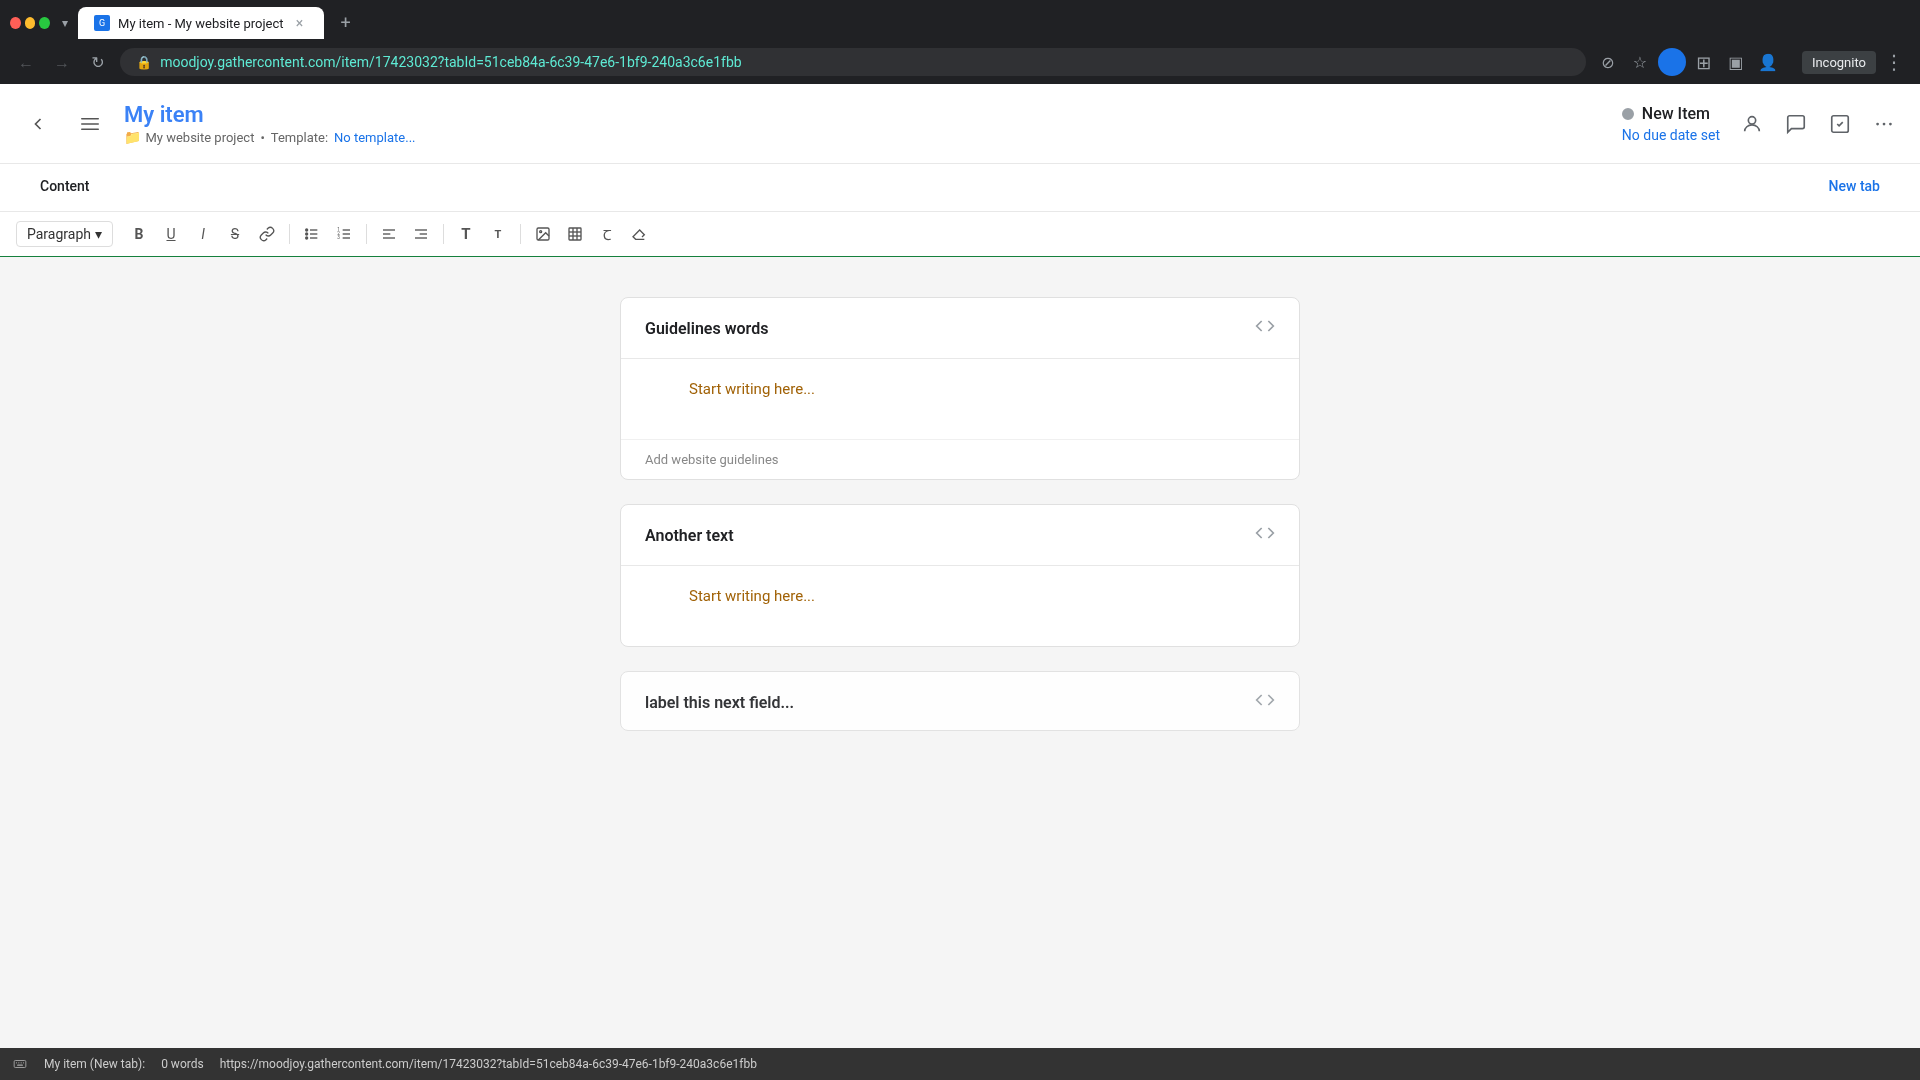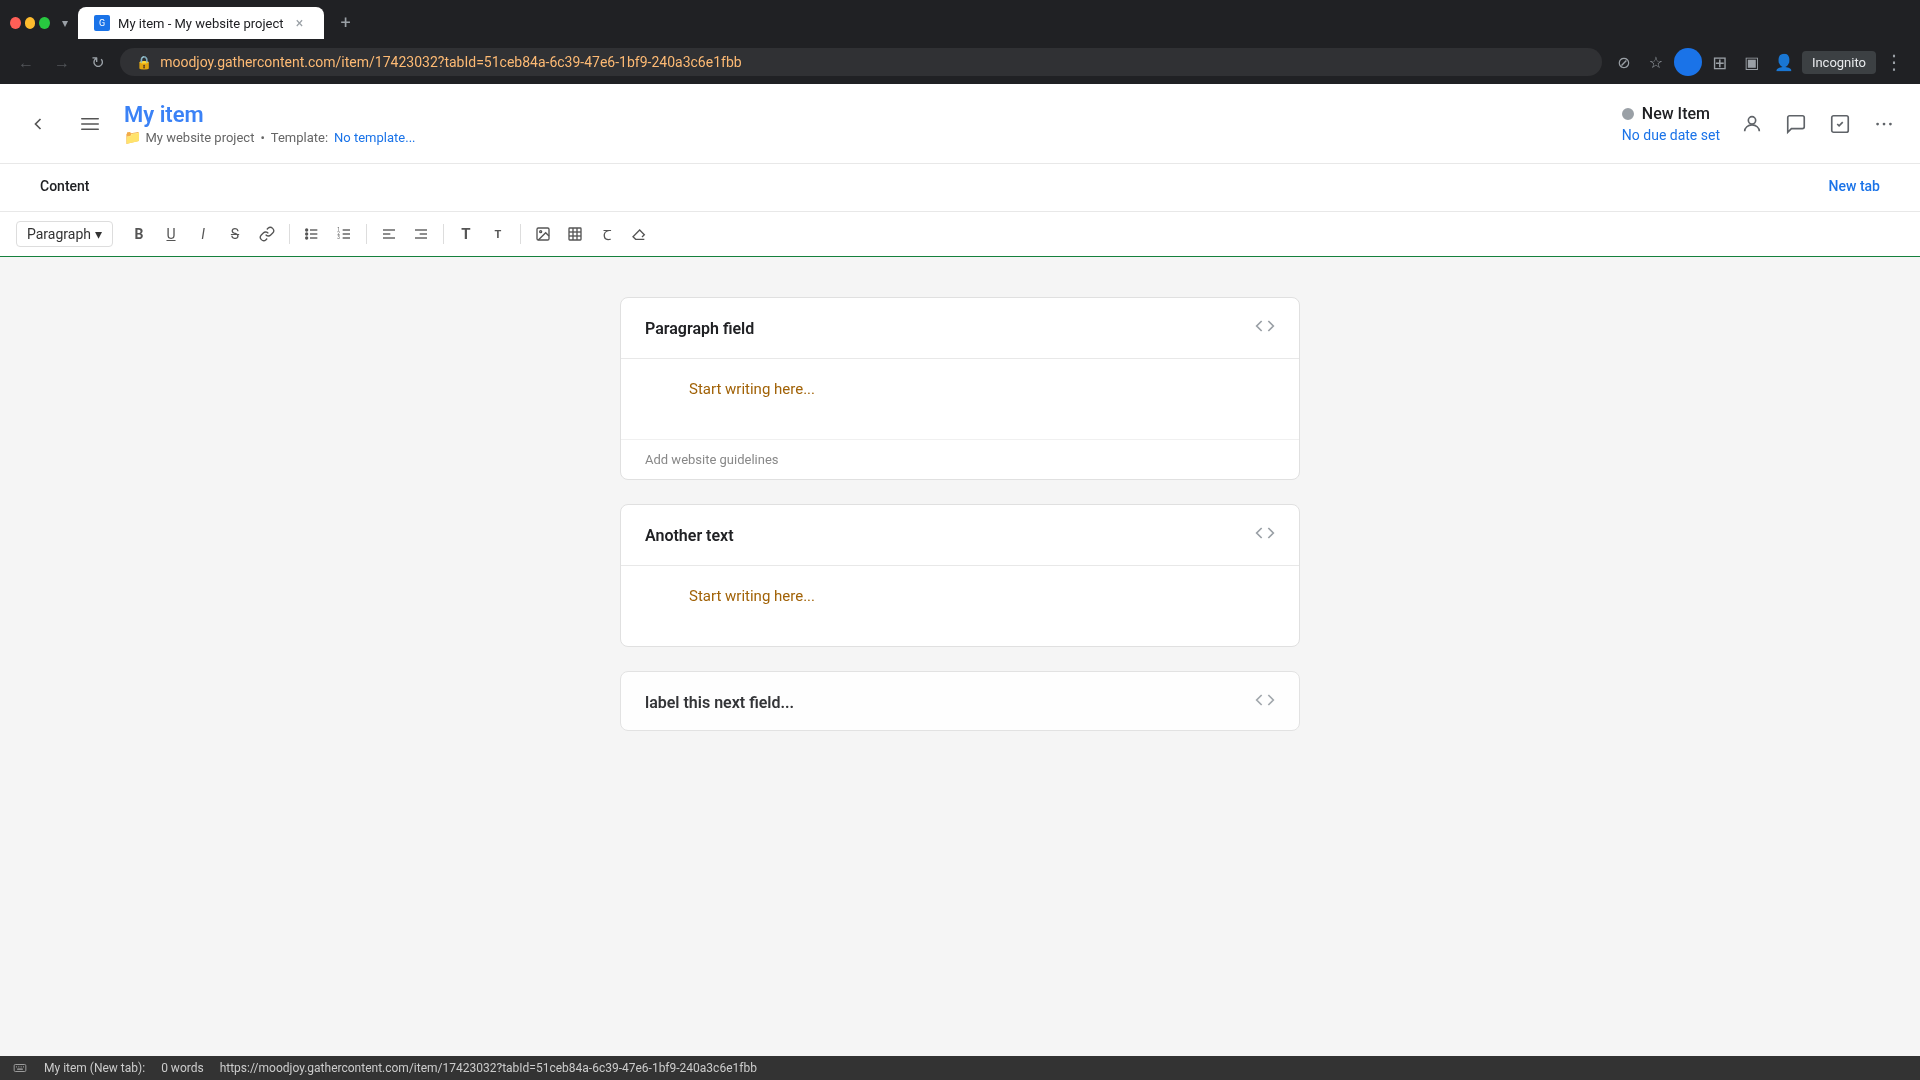--- a/index.html
+++ b/index.html
@@ -88,21 +88,21 @@
       display: flex;
       align-items: center;
       gap: 8px;
       cursor: text;
     }
     .address-lock {
       color: #9aa0a6;
       font-size: 13px;
     }
     .address-text {
-      color: #fdba74;
+      color: #5eead4;
       font-size: 14px;
     }
     .nav-right-icons {
       display: flex;
       align-items: center;
       gap: 4px;
     }
     .nav-icon {
       width: 28px; height: 28px;
       display: flex; align-items: center; justify-content: center;
@@ -343,21 +343,21 @@
       font-size: 13px;
       color: #888;
     }
 
     
     .status-bar {
       height: 24px;
       background: #333;
       display: flex;
       align-items: center;
-      padding: 8px 12px;
+      padding: 16px 12px;
       gap: 16px;
       position: fixed;
       bottom: 0;
       left: 0;
       right: 0;
     }
     .status-bar-icon {
       width: 16px; height: 16px;
       background: #555;
       border-radius: 2px;
@@ -413,21 +413,21 @@
       <span class="address-lock">🔒</span>
       <span class="address-text">moodjoy.gathercontent.com/item/17423032?tabId=51ceb84a-6c39-47e6-1bf9-240a3c6e1fbb</span>
     </div>
     <div class="nav-right-icons">
       <div class="nav-icon">⊘</div>
       <div class="nav-icon">☆</div>
       <div class="profile-circle" style="background:#1a73e8;color:white;font-size:13px;width:28px;height:28px;border-radius:50%;display:flex;align-items:center;justify-content:center;"></div>
       <div class="nav-icon" style="font-size:18px;">⊞</div>
       <div class="nav-icon">▣</div>
       <div class="nav-icon">👤</div>
-      <div style="display:flex;align-items:center;gap:4px;padding:4px 10px;background:#3c4043;border-radius:4px;cursor:pointer;">
+      <div style="display:flex;align-items:center;gap:4px;padding:4px 10px;background:#3c4043;border-radius:4px;cursor:pointer;margin-left:16px;">
         <span style="color:#e8eaed;font-size:13px;">Incognito</span>
       </div>
       <div class="nav-icon" style="font-size:20px;">⋮</div>
     </div>
   </div>
 </div>
 
 <div class="app-container">
 
   <div class="app-header">
@@ -574,21 +574,21 @@
         <path d="M20 20H7L3 16l10-10 7 7-3.5 3.5"></path>
       </svg>
     </div>
   </div>
 
   <div class="main-content">
     <div class="content-inner">
 
       <div class="field-card">
         <div class="field-header">
-          <span class="field-title">Paragraph field</span>
+          <span class="field-title">Guidelines words</span>
           <div class="field-code-btn">
             <svg width="20" height="20" viewBox="0 0 24 24" fill="none" stroke="#9aa0a6" stroke-width="2">
               <polyline points="16 18 22 12 16 6"></polyline>
                 <polyline points="8 6 2 12 8 18"></polyline>
             </svg>
           </div>
         </div>
         <div class="field-editor">
           <span class="field-placeholder">Start writing here...</span>
         </div>

